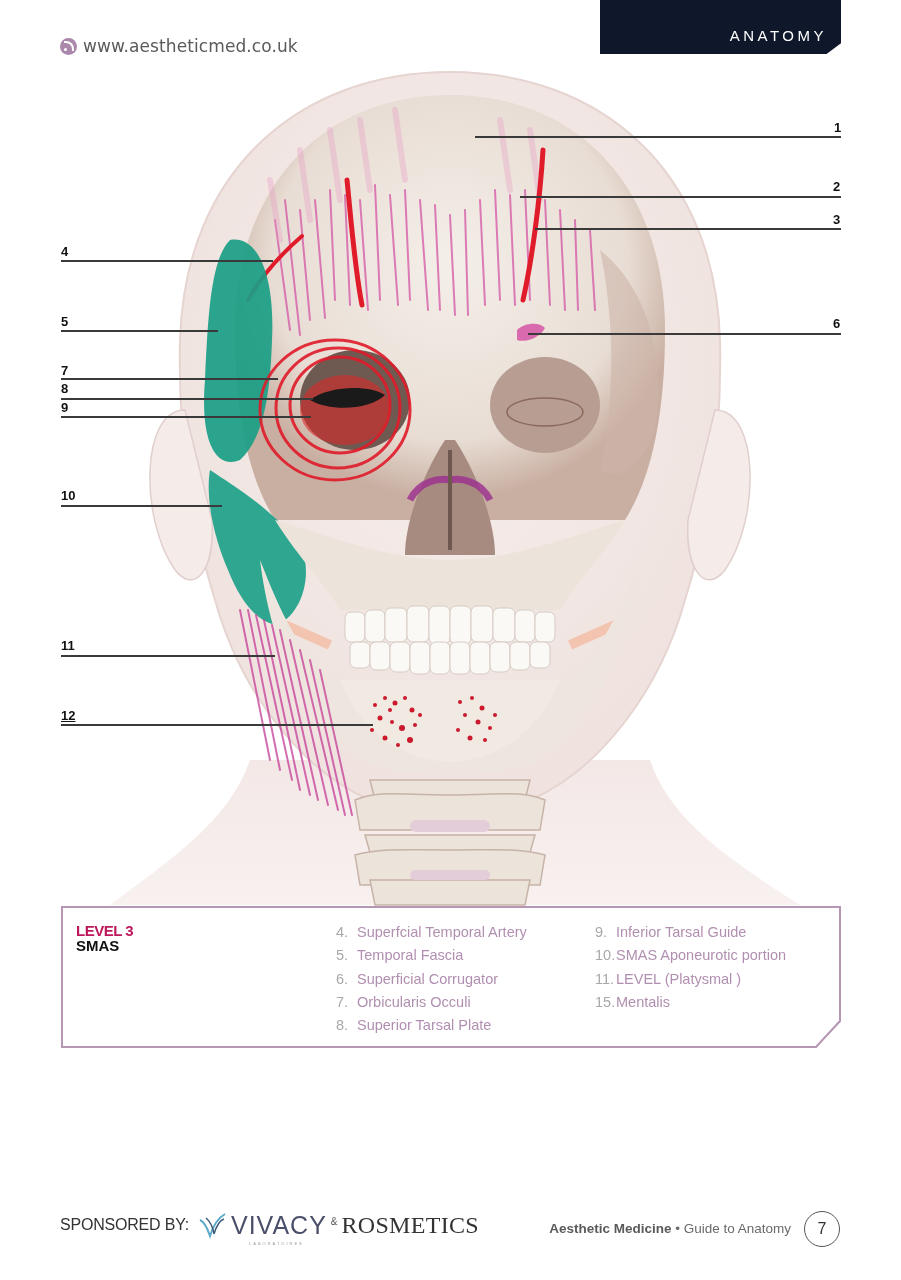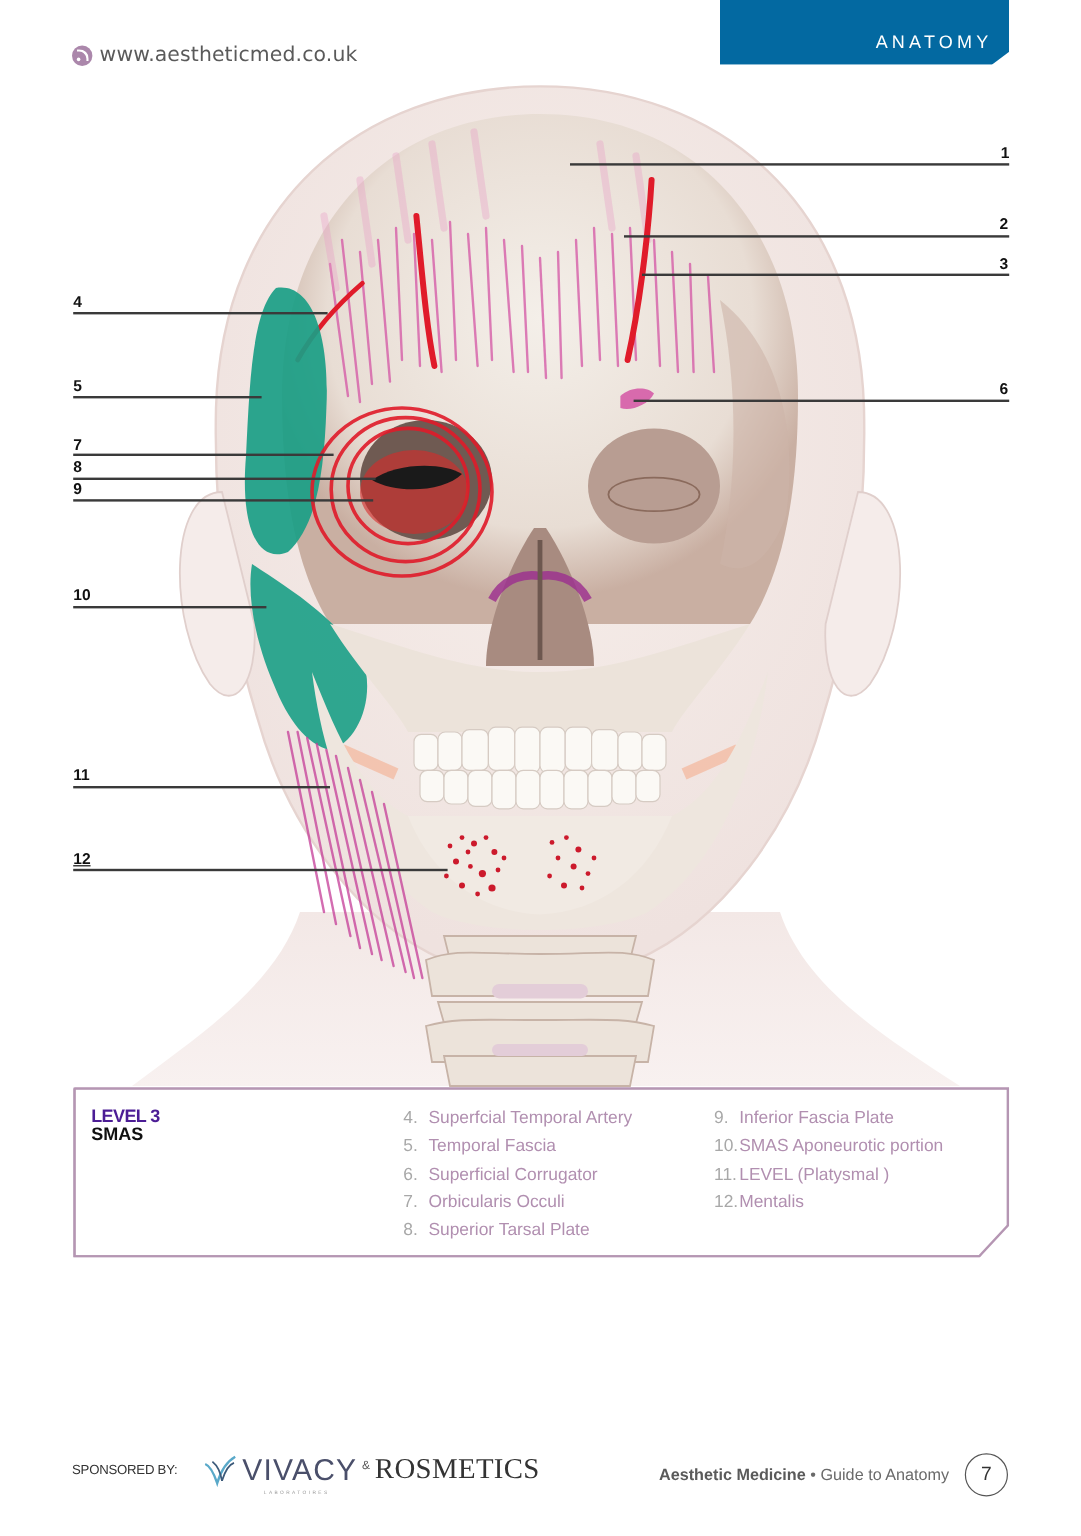--- a/index.html
+++ b/index.html
@@ -6,47 +6,47 @@
     html, body { width: 901px; height: 1280px; background: #ffffff; overflow: hidden; }
     body { position: relative; font-family: "Liberation Sans", sans-serif; }
 
     
     .site-url { position: absolute; left: 60px; top: 36px; display: flex; align-items: center; gap: 6px; justify-content: flex-end; }
     .rss-icon { width: 17px; height: 17px; border-radius: 50%; background: #ab87ab; position: relative; }
     .rss-icon::before { content: ""; position: absolute; left: 4px; bottom: 4px; width: 3px; height: 3px; border-radius: 50%; background: #fff; }
     .rss-icon::after { content: ""; position: absolute; left: 4px; bottom: 4px; width: 8px; height: 8px; border-top: 2px solid #fff; border-right: 2px solid #fff; border-top-right-radius: 8px; }
     .url-text { font-family: "DejaVu Sans", sans-serif; font-size: 17px; color: #5a5a5a; letter-spacing: 0.1px; }
 
-    .section-tab { position: absolute; left: 600px; top: 0; width: 241px; height: 54px; background: #0369a1;
+    .section-tab { position: absolute; left: 600px; top: 0; width: 241px; height: 54px; background: #0f172a;
       clip-path: polygon(0 0, 100% 0, 100% 80%, 94% 100%, 0 100%); }
     .section-tab span { position: absolute; right: 14px; top: 27px; color: #fff; font-size: 15px; letter-spacing: 3.5px; }
 
     
     .illustration { position: absolute; left: 0; top: 60px; width: 901px; height: 848px; }
     .illustration svg { width: 100%; height: 100%; display: block; }
 
     
     .callout { position: absolute; height: 2px; background: #3a3a3a; }
     .callout-num { position: absolute; font-size: 13px; font-weight: bold; color: #111; }
 
     
     .legend-box { position: absolute; left: 61px; top: 906px; width: 780px; height: 142px;
       border: 2px solid #b596b3; background: #fff;
       clip-path: polygon(0 0, 100% 0, 100% 81%, 96.8% 100%, 0 100%); }
     .legend-box-border { position: absolute; left: 61px; top: 906px; width: 780px; height: 142px; pointer-events: none; }
     .legend-col { position: absolute; top: 14px; }
-    .legend-level { font-family: "Liberation Sans", sans-serif; font-weight: bold; font-size: 15px; color: #4c1d95; letter-spacing: -0.5px; }
+    .legend-level { font-family: "Liberation Sans", sans-serif; font-weight: bold; font-size: 15px; color: #be185d; letter-spacing: -0.5px; }
     .legend-title { font-weight: bold; font-size: 15px; color: #111; margin-top: -2px; }
     .legend-list { list-style: none; }
     .legend-item { font-size: 14.5px; color: #b18fb0; line-height: 23.3px; white-space: nowrap; }
     .legend-item .n { display: inline-block; color: #a8a8a8; min-width: 21px; }
 
     
     .footer-sponsor { position: absolute; left: 60px; top: 1210px; display: flex; align-items: center; }
-    .sponsored-label { font-size: 11px; color: #333; letter-spacing: -0.2px; margin-right: 20px; }
+    .sponsored-label { font-size: 16px; color: #333; letter-spacing: -0.2px; margin-right: 8px; }
     .vivacy-mark { width: 30px; height: 30px; margin-right: 4px; }
     .vivacy-word { font-size: 25px; color: #4a4f6a; letter-spacing: 1px; font-family: Liberation Sans, sans-serif; position: relative; }
     .vivacy-sub { position: absolute; left: 18px; bottom: -6px; font-size: 4px; color: #999; letter-spacing: 2px; }
     .amp { font-size: 10px; color: #555; margin: 0 4px 0 4px; align-self: flex-start; margin-top: 6px; }
     .rosmetics { font-family: "Liberation Serif", serif; font-size: 24px; color: #333; letter-spacing: 0.3px; }
 
     .footer-pub { position: absolute; right: 110px; top: 1221px; font-size: 13.5px; color: #6a6a6a; white-space: nowrap; margin-left: 45px; }
     .footer-pub b { color: #5a5a5a; }
     .page-number { position: absolute; left: 804px; top: 1211px; width: 36px; height: 36px; border: 1.5px solid #555; border-radius: 50%;
       display: flex; align-items: center; justify-content: center; font-size: 16px; color: #333; }
@@ -272,24 +272,24 @@
     <ul class="legend-list">
       <li class="legend-item"><span class="n">4.</span><span>Superfcial Temporal Artery</span></li>
       <li class="legend-item"><span class="n">5.</span><span>Temporal Fascia</span></li>
       <li class="legend-item"><span class="n">6.</span><span>Superficial Corrugator</span></li>
       <li class="legend-item"><span class="n">7.</span><span>Orbicularis Occuli</span></li>
       <li class="legend-item"><span class="n">8.</span><span>Superior Tarsal Plate</span></li>
     </ul>
   </div>
   <div class="legend-col" style="left:532px; top:13px;">
     <ul class="legend-list">
-      <li class="legend-item"><span class="n">9.</span><span>Inferior Fascia Plate</span></li>
+      <li class="legend-item"><span class="n">9.</span><span>Inferior Tarsal Guide</span></li>
       <li class="legend-item"><span class="n">10.</span><span>SMAS Aponeurotic portion</span></li>
       <li class="legend-item"><span class="n">11.</span><span>LEVEL (Platysmal )</span></li>
-      <li class="legend-item"><span class="n">12.</span><span>Mentalis</span></li>
+      <li class="legend-item"><span class="n">15.</span><span>Mentalis</span></li>
     </ul>
   </div>
 </div>
 <svg class="legend-box-border" viewBox="0 0 780 142">
   <polyline points="1,1 779,1 779,115 755,141 1,141 1,1" fill="none" stroke="#b596b3" stroke-width="2"></polyline>
 </svg>
 
 <div class="footer-sponsor">
   <span class="sponsored-label">SPONSORED BY:</span>
   <svg class="vivacy-mark" viewBox="0 0 30 30">

